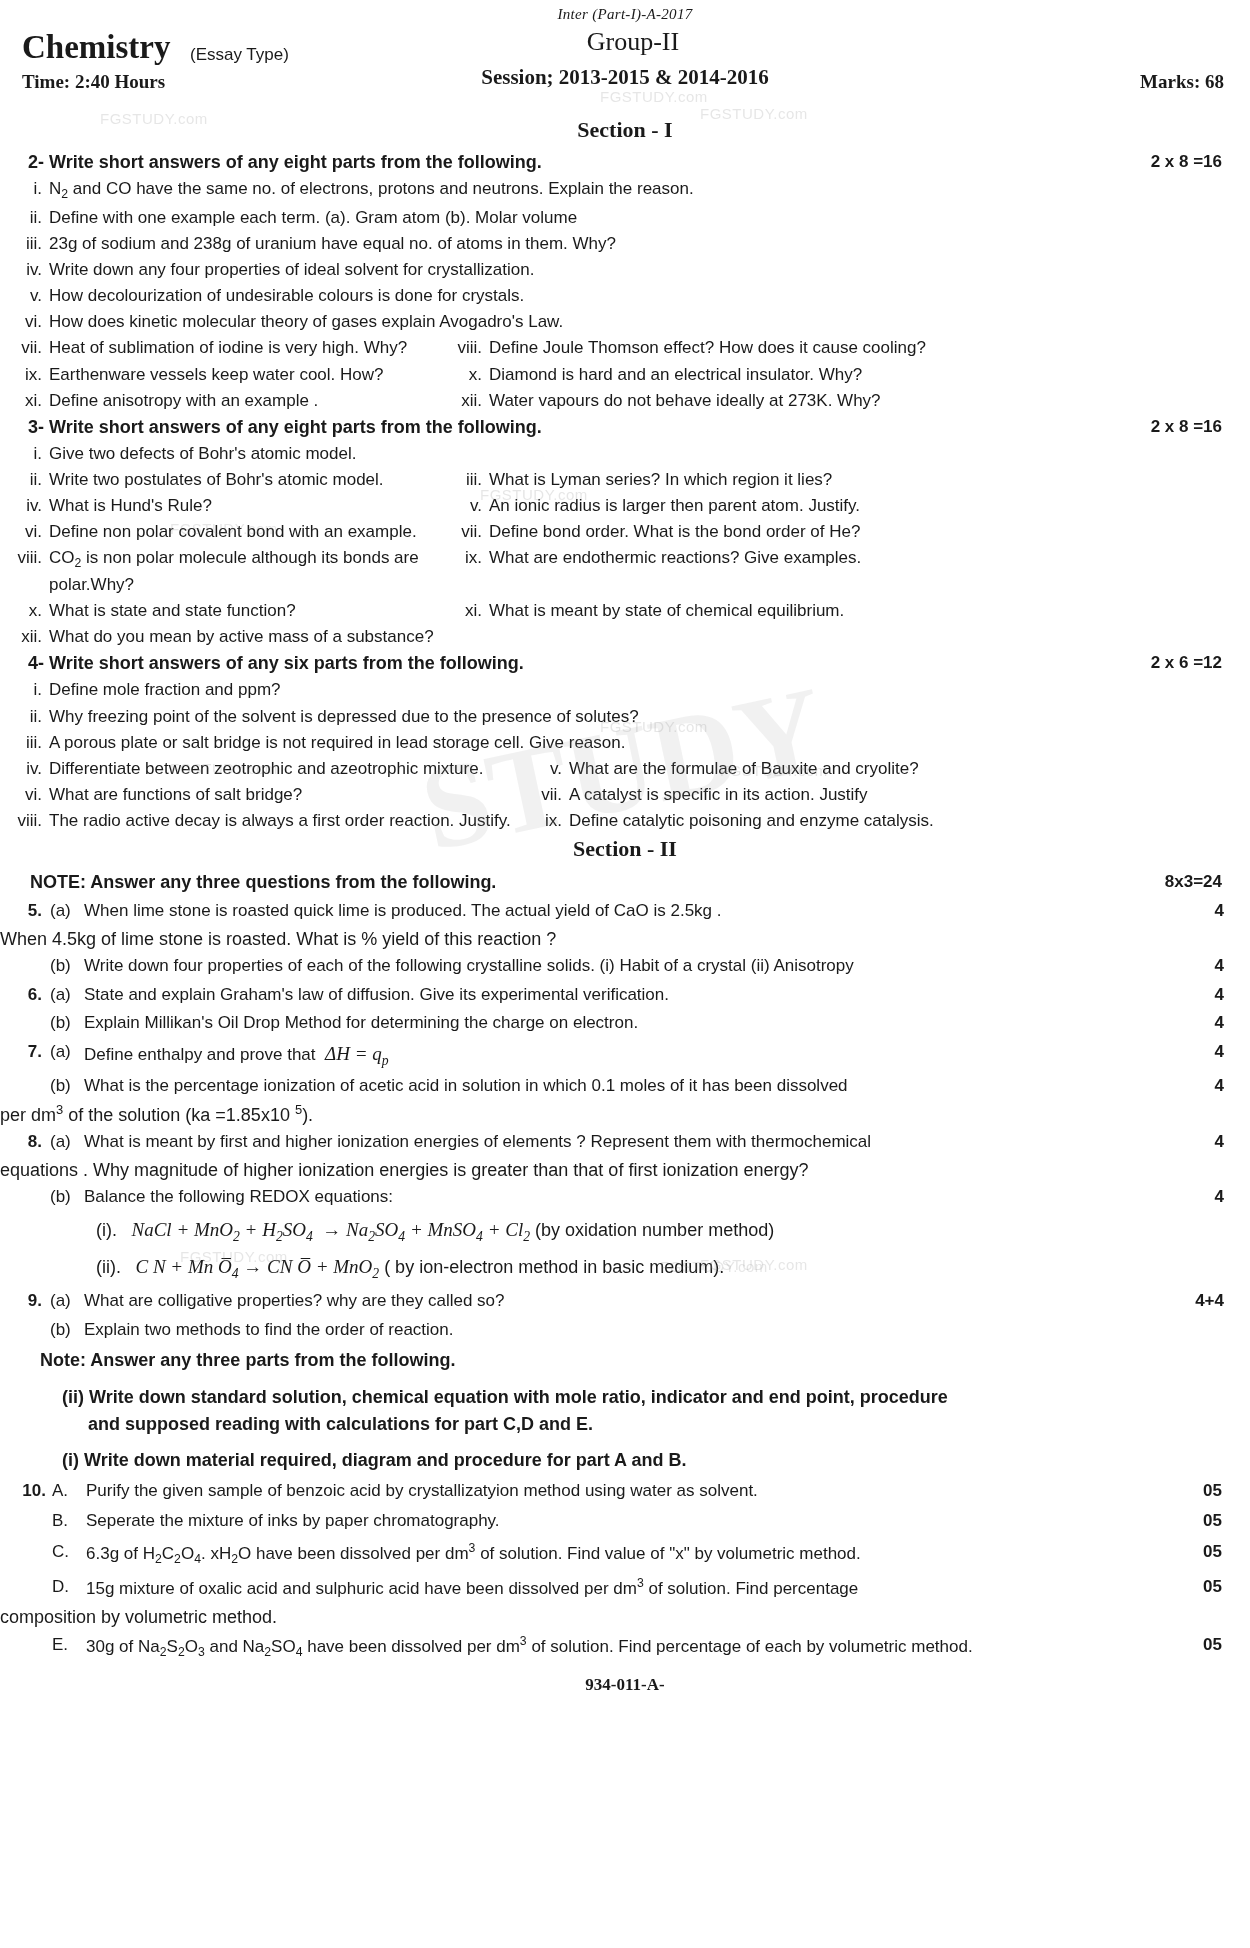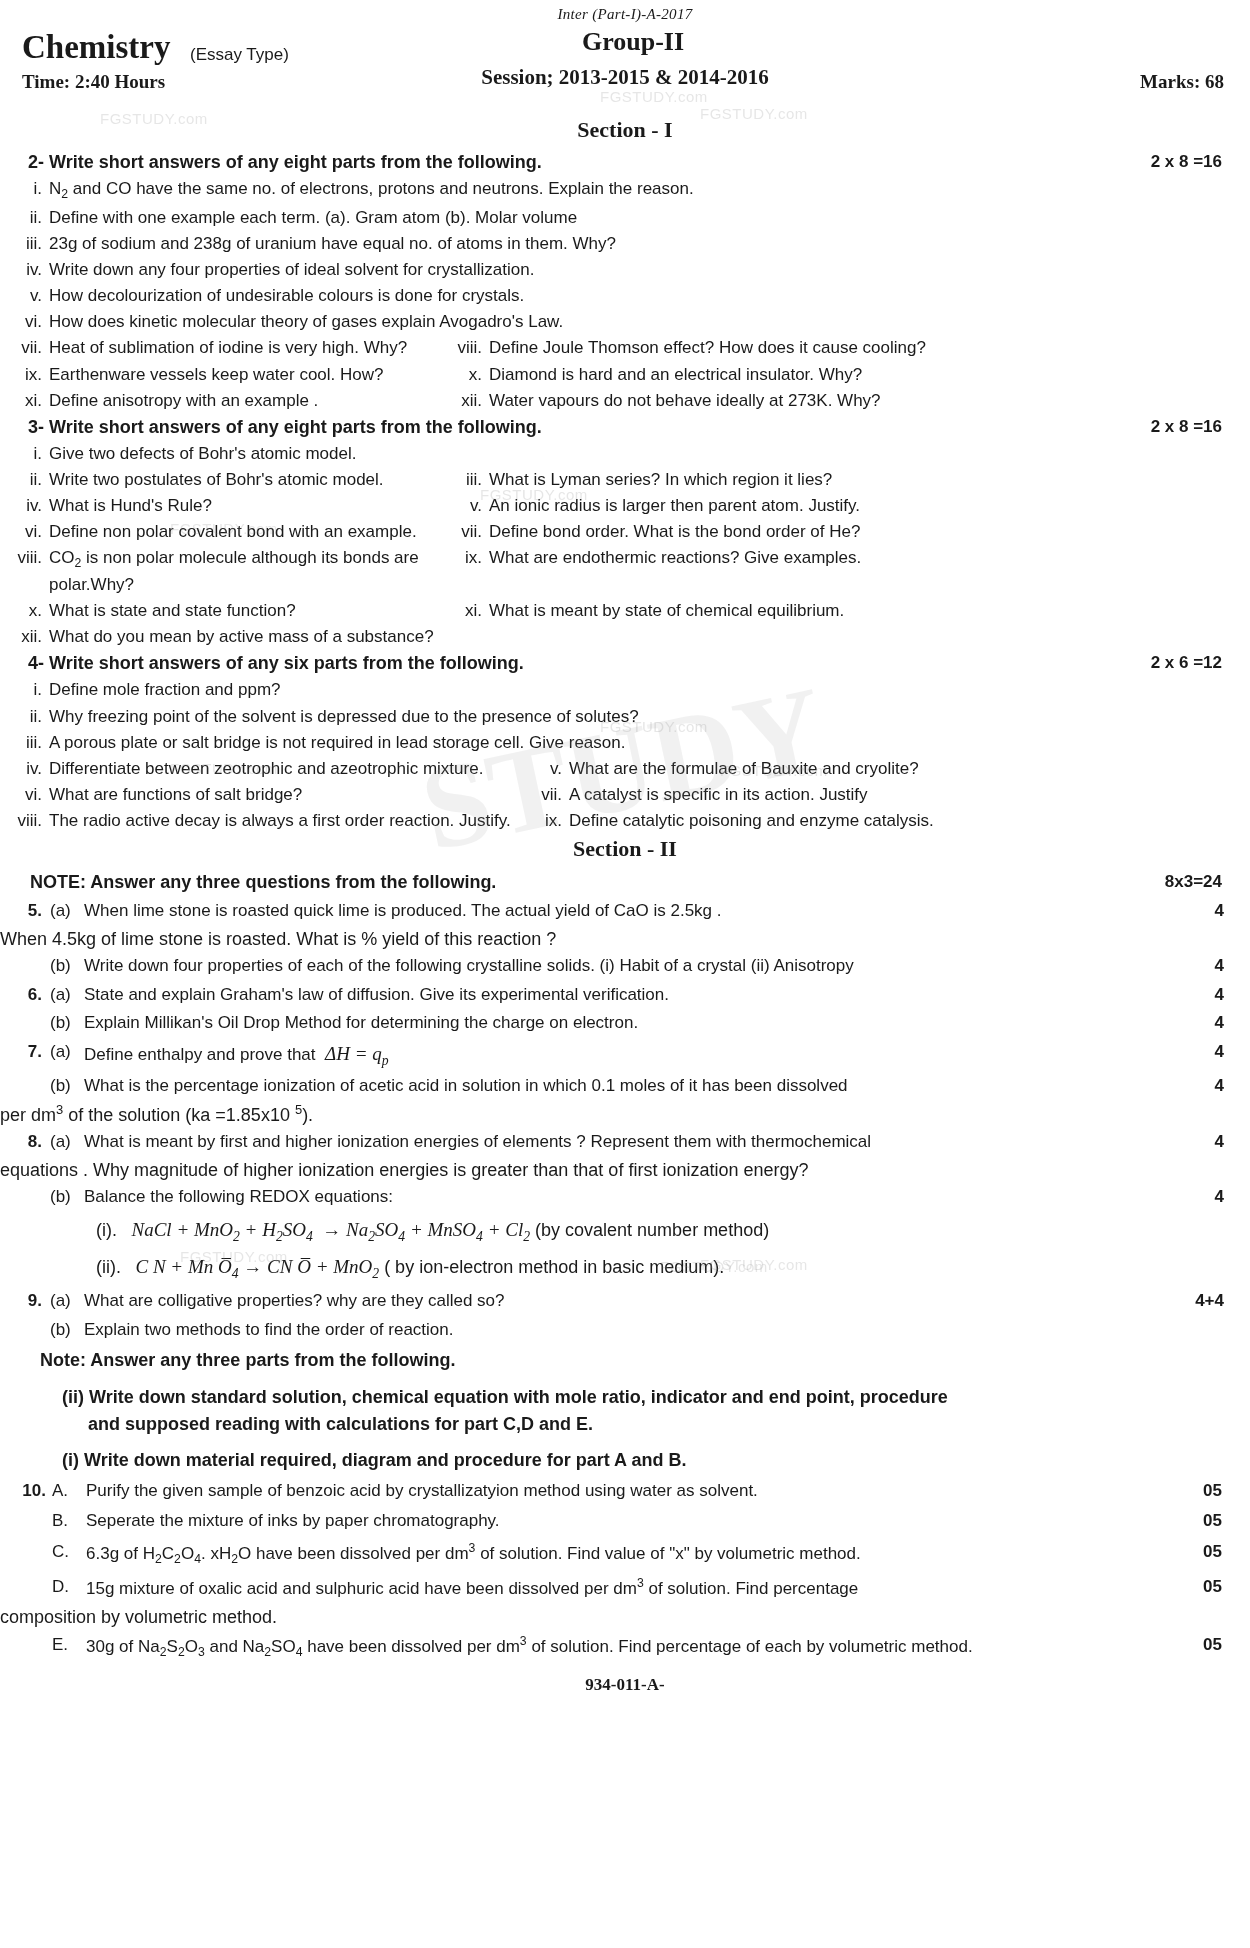--- a/index.html
+++ b/index.html
@@ -77,21 +77,21 @@
     font-weight: bold;
     font-family: "Liberation Serif", serif;
   }
   .group {
     position: absolute;
     left: 16px;
     right: 0;
     top: 4px;
     text-align: center;
     font-size: 26px;
-    font-weight: bold;
+    font-weight: normal;
     font-family: "Liberation Serif", serif;
   }
   .session {
     position: absolute;
     left: 0;
     right: 0;
     top: 42px;
     text-align: center;
     font-size: 21px;
     font-weight: bold;
@@ -572,21 +572,21 @@
       <span class="num"></span>
       <span class="sub">(b)</span>
       <span class="body">Balance the following REDOX equations:</span>
       <span class="mk">4</span>
     </div>
 
     <div class="eqn-block">
       <div>
         <span>(i).</span>
         <span class="eq">&nbsp;&nbsp;NaCl + MnO<sub>2</sub> + H<sub>2</sub>SO<sub>4</sub> &nbsp;→ Na<sub>2</sub>SO<sub>4</sub> + MnSO<sub>4</sub> + Cl<sub>2</sub></span>
-        <span>(by covalent number method)</span>
+        <span>(by oxidation number method)</span>
       </div>
       <div>
         <span>(ii).</span>
         <span class="eq">&nbsp;&nbsp;C N + Mn O̅<sub>4</sub> → CN O̅ + MnO<sub>2</sub></span>
         <span>( by ion-electron method in basic medium).</span>
       </div>
     </div>
 
     <div class="qrow">
       <span class="num">9.</span>

